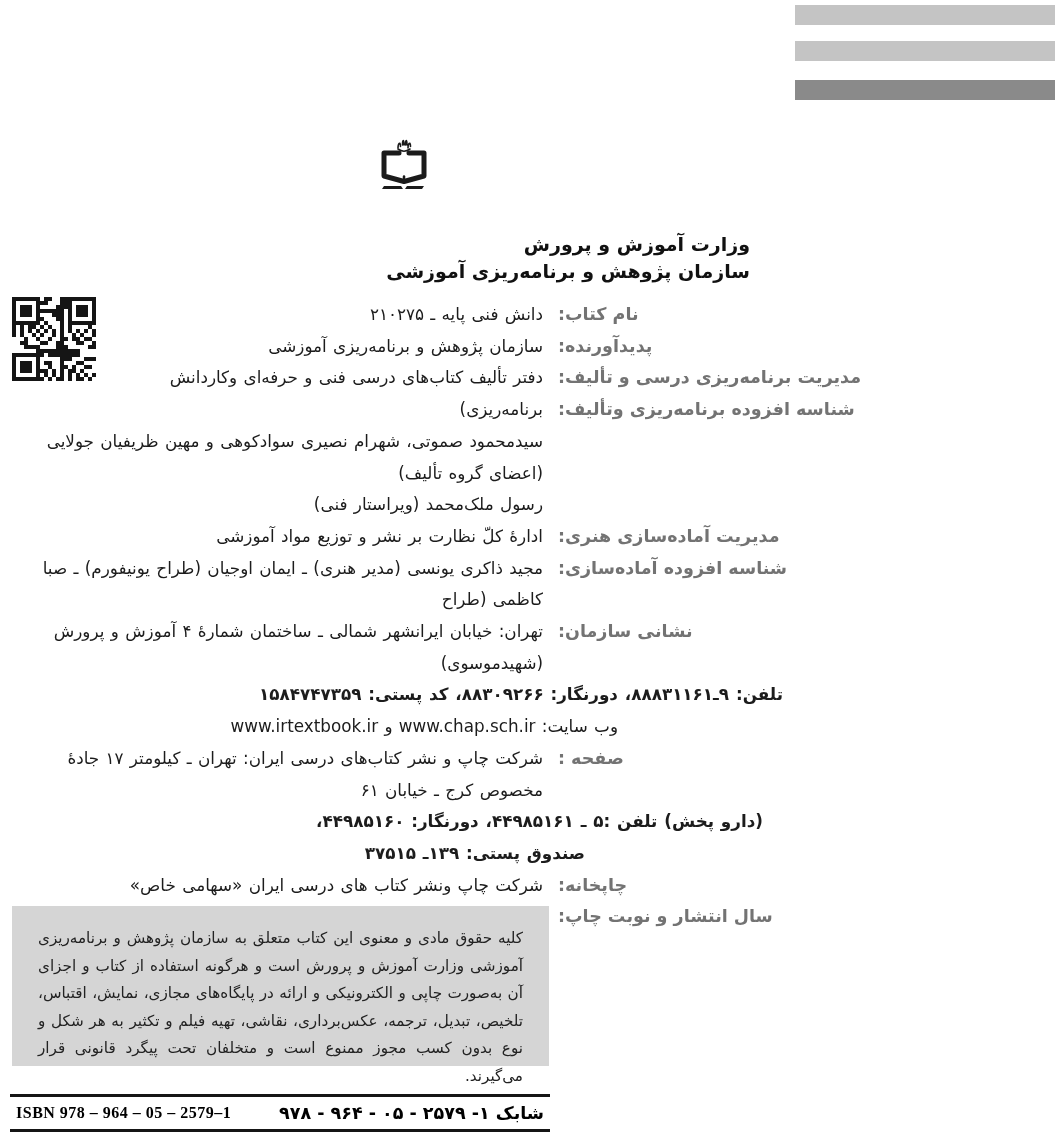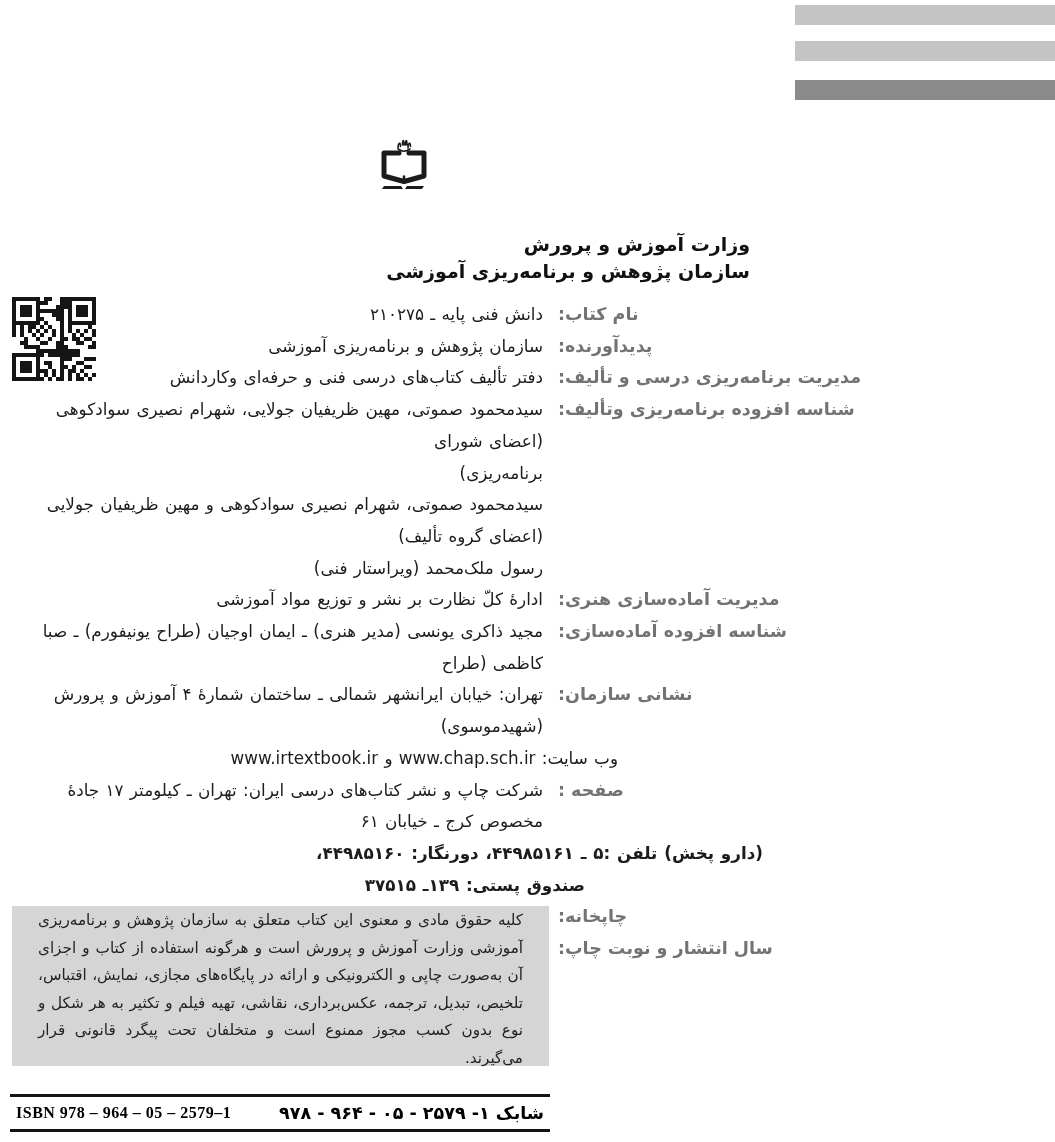--- a/index.html
+++ b/index.html
@@ -27,21 +27,21 @@
   .vline{text-align:right;}
   .bold{font-weight:bold;}
   .oh42 {margin-right:-42px;}
   .oh46 {margin-right:-46px;}
   .oh75 {margin-right:-75px;}
   .oh220{margin-right:-220px;}
   .oh240{margin-right:-240px;}
 
   
   .copyright-box{position:absolute;left:12px;top:906px;width:537px;height:160px;
-                 background:#d5d5d5;box-sizing:border-box;padding:1px 26px;
+                 background:#d5d5d5;box-sizing:border-box;padding:19px 26px;
                  direction:rtl;font-size:15.2px;line-height:27.5px;text-align:justify;color:#222;}
 
   
   .isbn{position:absolute;left:10px;top:1094px;width:540px;box-sizing:border-box;
         border-top:3px solid #151515;border-bottom:3px solid #151515;
         padding:6px 6px;display:flex;justify-content:space-between;align-items:center;}
   .isbn-latin{direction:ltr;font-family:"Liberation Serif","DejaVu Serif",serif;
               font-weight:bold;font-size:16px;letter-spacing:.5px;color:#000;}
   .isbn-fa{direction:rtl;font-weight:bold;font-size:17.5px;color:#000;}
 </style>
@@ -324,36 +324,36 @@
       <div class="label-cell">پدیدآورنده:</div>
       <div class="value-cell">
         <div class="vline">سازمان پژوهش و برنامه‌ریزی آموزشی</div>
       </div>
       <div class="label-cell">مدیریت برنامه‌ریزی درسی و تألیف:</div>
       <div class="value-cell">
         <div class="vline">دفتر تألیف کتاب‌های درسی فنی و حرفه‌ای وکاردانش</div>
       </div>
       <div class="label-cell">شناسه افزوده برنامه‌ریزی وتألیف:</div>
       <div class="value-cell">
-        <div class="vline">سیدمحمود صموتی، مهین ظریفیان جولایی، شهرام نصیری سوادکوهی (اعضای شورای</div>
         <div class="vline">برنامه‌ریزی)</div>
         <div class="vline">سیدمحمود صموتی، شهرام نصیری سوادکوهی و مهین ظریفیان جولایی (اعضای گروه تألیف)</div>
         <div class="vline">رسول ملک‌محمد (ویراستار فنی)</div>
       </div>
       <div class="label-cell">مدیریت آماده‌سازی هنری:</div>
       <div class="value-cell">
         <div class="vline">ادارۀ کلّ نظارت بر نشر و توزیع مواد آموزشی</div>
       </div>
       <div class="label-cell">شناسه افزوده آماده‌سازی:</div>
       <div class="value-cell">
         <div class="vline">مجید ذاکری یونسی (مدیر هنری) ـ ایمان اوجیان (طراح یونیفورم) ـ صبا کاظمی (طراح</div>
       </div>
       <div class="label-cell">نشانی سازمان:</div>
       <div class="value-cell">
         <div class="vline">تهران: خیابان ایرانشهر شمالی ـ ساختمان شمارۀ ۴ آموزش و پرورش (شهیدموسوی)</div>
+        <div class="vline bold oh240">تلفن: ۹ـ۸۸۸۳۱۱۶۱، دورنگار: ۸۸۳۰۹۲۶۶، کد پستی: ۱۵۸۴۷۴۷۳۵۹</div>
         <div class="vline oh75">وب سایت: www.chap.sch.ir و www.irtextbook.ir</div>
       </div>
       <div class="label-cell">صفحه :</div>
       <div class="value-cell">
         <div class="vline">شرکت چاپ و نشر کتاب‌های درسی ایران: تهران ـ کیلومتر ۱۷ جادۀ مخصوص کرج ـ خیابان ۶۱</div>
         <div class="vline bold oh220">(دارو پخش) تلفن :۵ ـ ۴۴۹۸۵۱۶۱، دورنگار: ۴۴۹۸۵۱۶۰،</div>
         <div class="vline bold oh42">صندوق پستی: ۱۳۹ـ ۳۷۵۱۵</div>
       </div>
       <div class="label-cell">چاپخانه:</div>
       <div class="value-cell">

